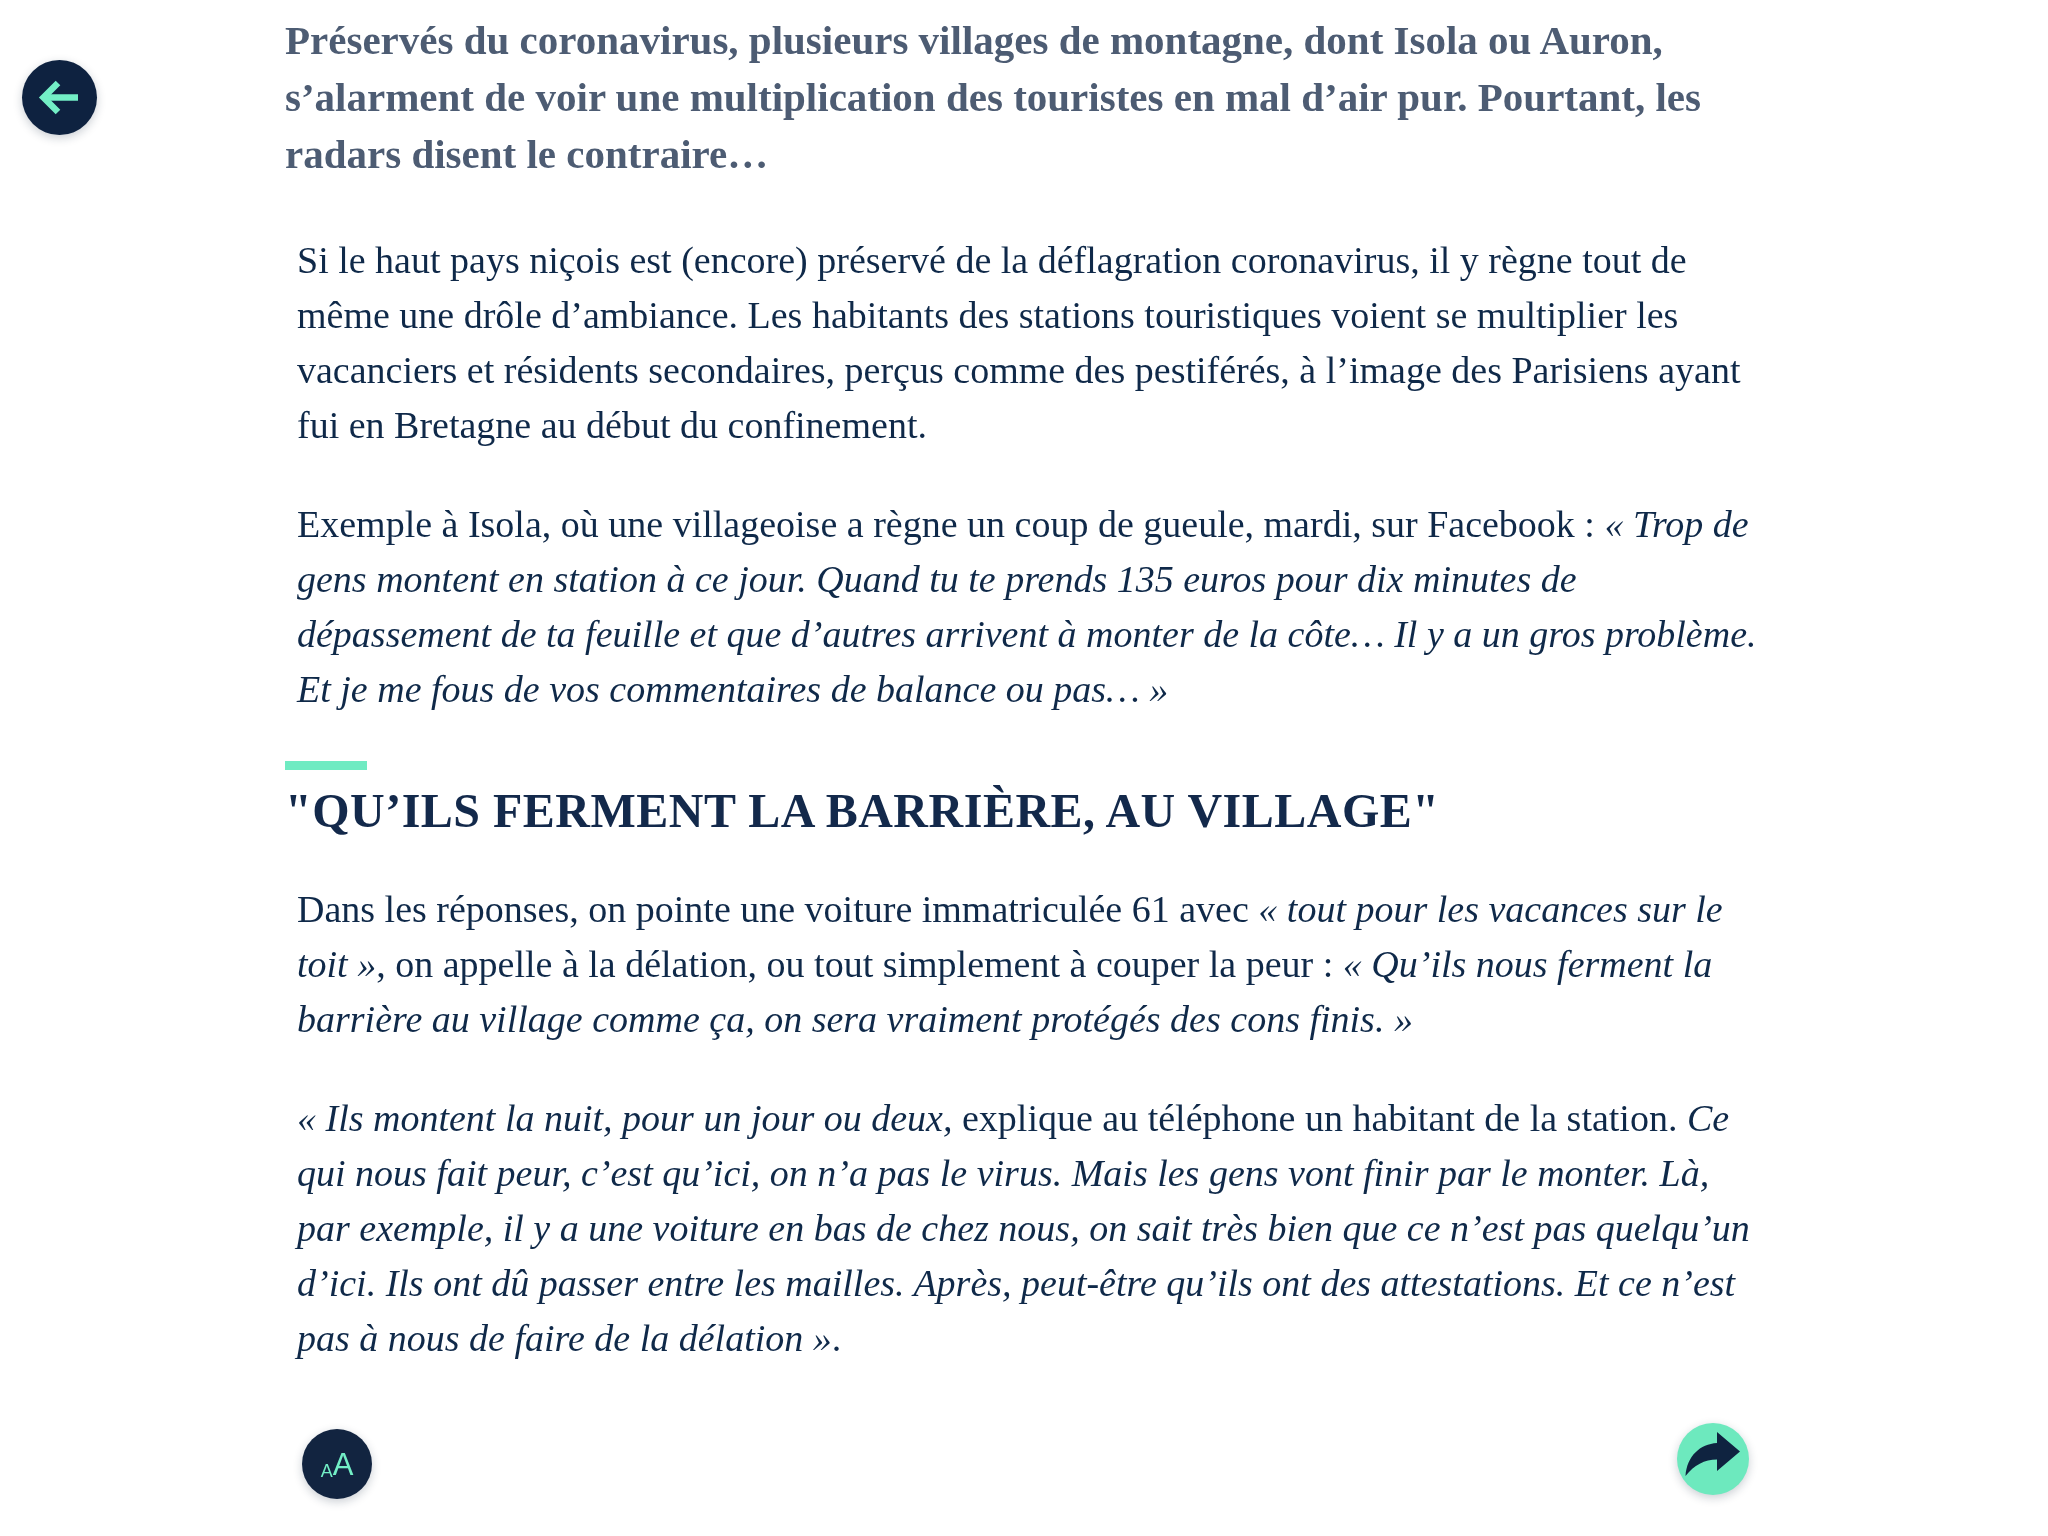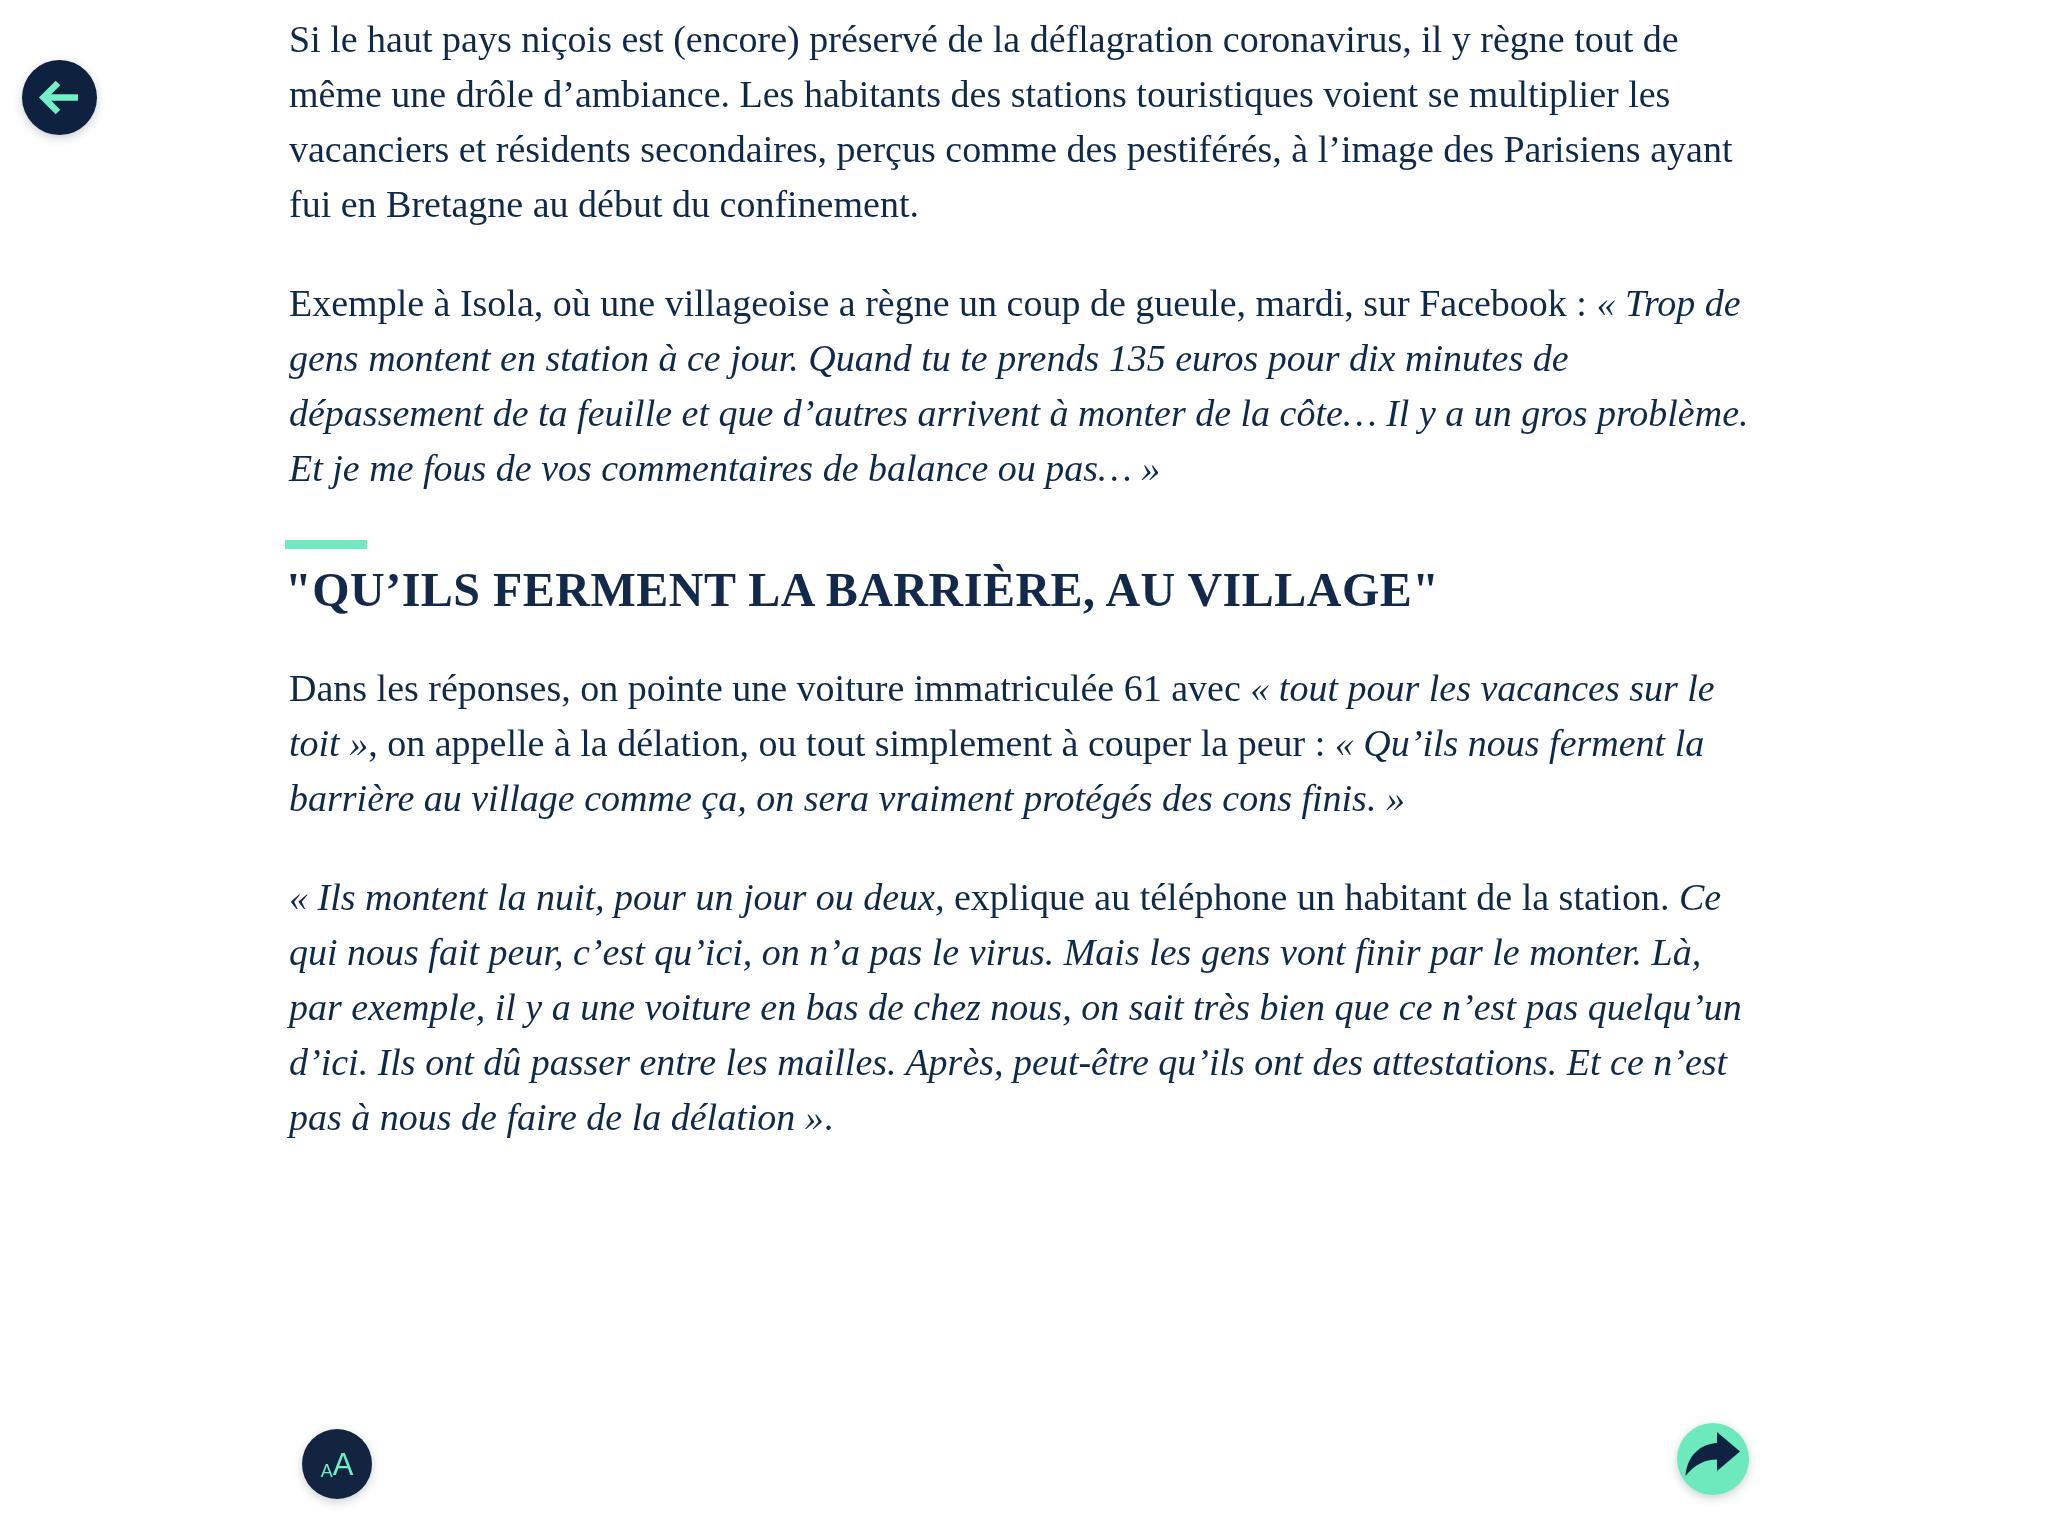--- a/index.html
+++ b/index.html
@@ -22,21 +22,21 @@
     font-size:41px;
     line-height:57px;
     font-weight:700;
     color:#4D5C73;
     margin:0 0 50px 0;
   }
   .article p.body-par {
     font-size:38px;
     line-height:55px;
     color:#0F2949;
-    margin:0 0 44px 4px;
+    margin:0 0 44px 12px;
   }
   .article p.body-par em {
     font-style:italic;
     text-align:center;
   }
   .section-divider {
     width:82px;
     height:9px;
     background:#6FEBC2;
     margin:0 0 12px 0;
@@ -84,20 +84,21 @@
     display:flex;
     align-items:flex-end;
   }
   .textsize-glyphs .a-small { font-size:18px; }
   .textsize-glyphs .a-large { font-size:31px; }
 </style>
 </head>
 <body>
 
 <main class="article">
+  <p class="intro">Préservés du coronavirus, plusieurs villages de montagne, dont Isola ou Auron, s’alarment de voir une multiplication des touristes en mal d’air pur. Pourtant, les radars disent le contraire…</p>
 
   <div>
       <p class="body-par"><span>Si le haut pays niçois est (encore) préservé de la déflagration coronavirus, il y règne tout de même une drôle d’ambiance. Les habitants des stations touristiques voient se multiplier les vacanciers et résidents secondaires, perçus comme des pestiférés, à l’image des Parisiens ayant fui en Bretagne au début du confinement.</span></p>
       <p class="body-par"><span>Exemple à Isola, où une villageoise a règne un coup de gueule, mardi, sur Facebook : </span><em>« Trop de gens montent en station à ce jour. Quand tu te prends 135 euros pour dix minutes de dépassement de ta feuille et que d’autres arrivent à monter de la côte… Il y a un gros problème. Et je me fous de vos commentaires de balance ou pas… »</em></p>
     </div>
 
   <div class="section-divider"></div>
 
   <h2 class="section-heading">"QU’ILS FERMENT LA BARRIÈRE, AU VILLAGE"</h2>
 

